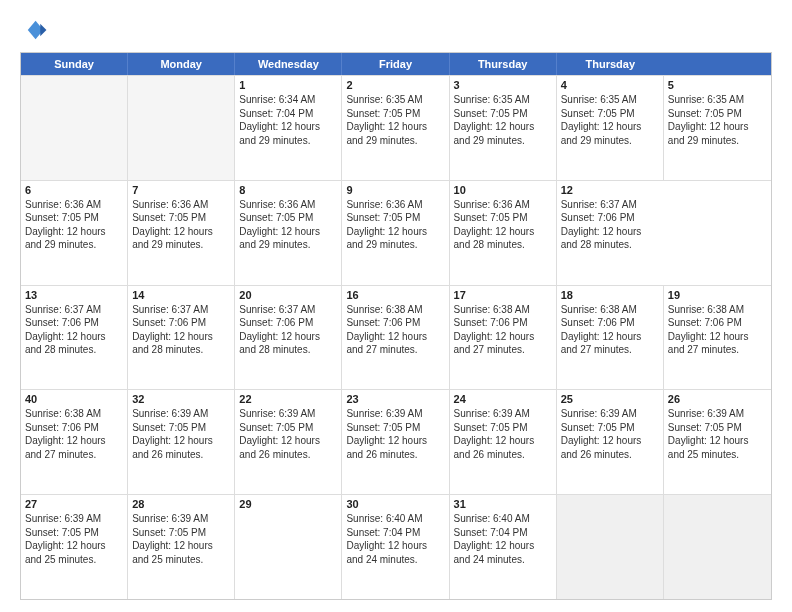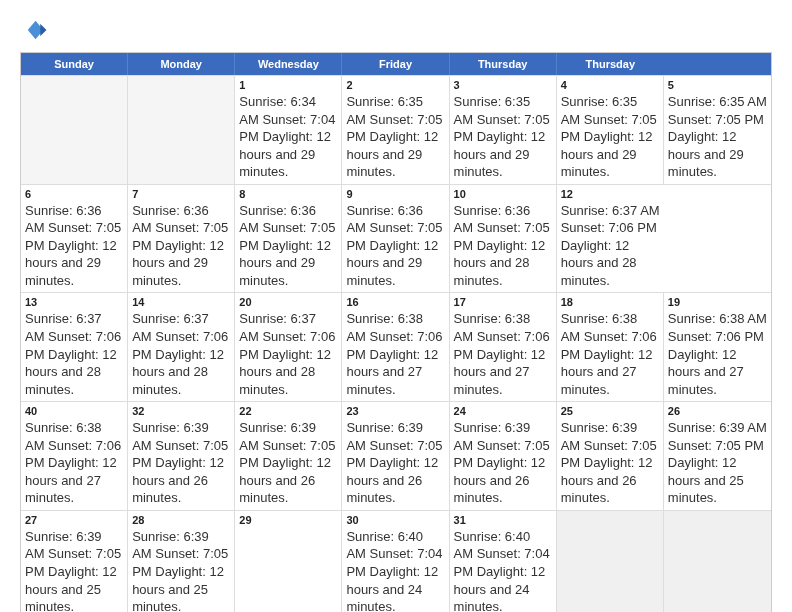--- a/index.html
+++ b/index.html
@@ -97,21 +97,21 @@
     .cal-cell:last-child { border-right: none; }
     .cal-cell.empty { background: #f5f5f5; }
     .cal-cell.shaded { background: #f0f0f0; }
     .day-num {
       font-size: 11px;
       font-weight: bold;
       color: #222;
       margin-bottom: 2px;
     }
     .cell-detail {
-      font-size: 13px;
+      font-size: 10px;
       line-height: 1.35;
       color: #333;
     }
   </style>
 </head>
 <body>
 
 <div class="page">
   <div class="header">
     <div class="logo">

